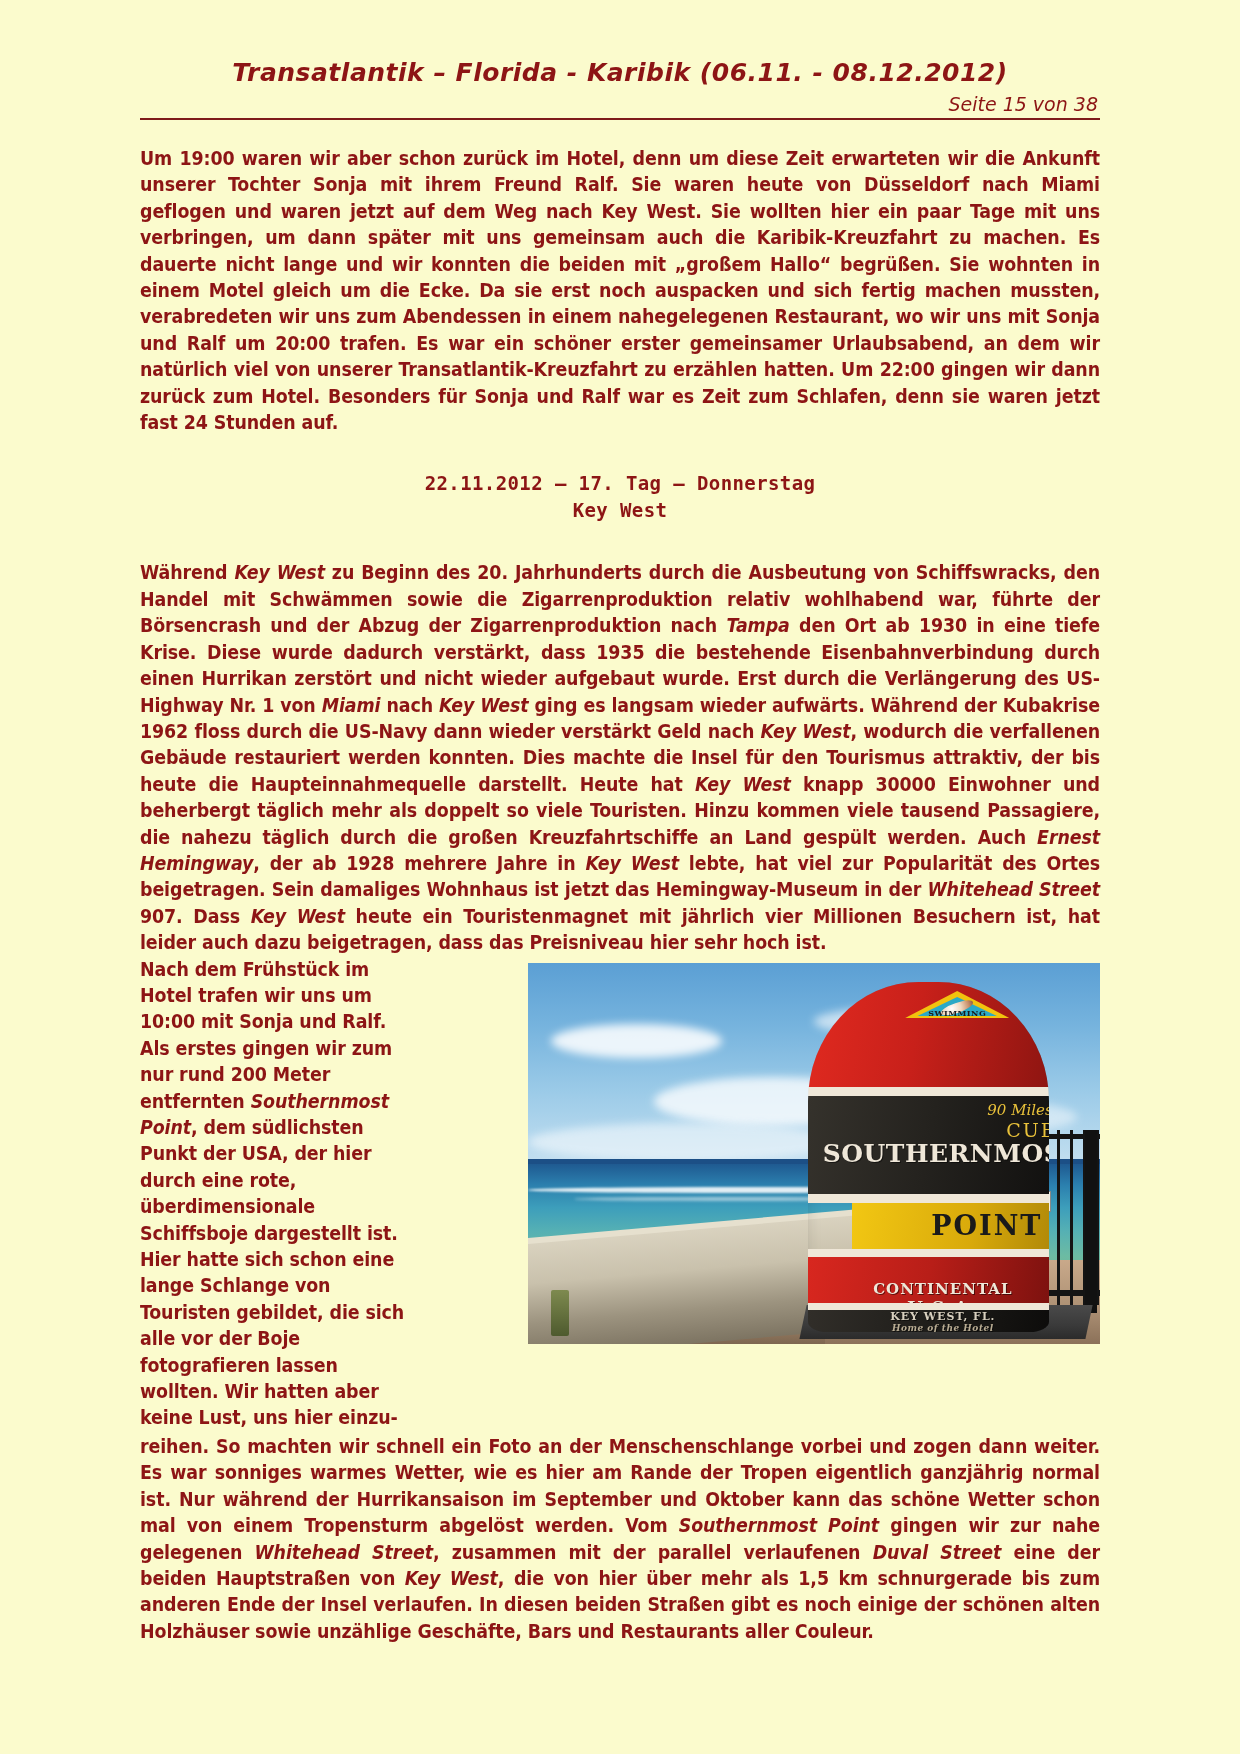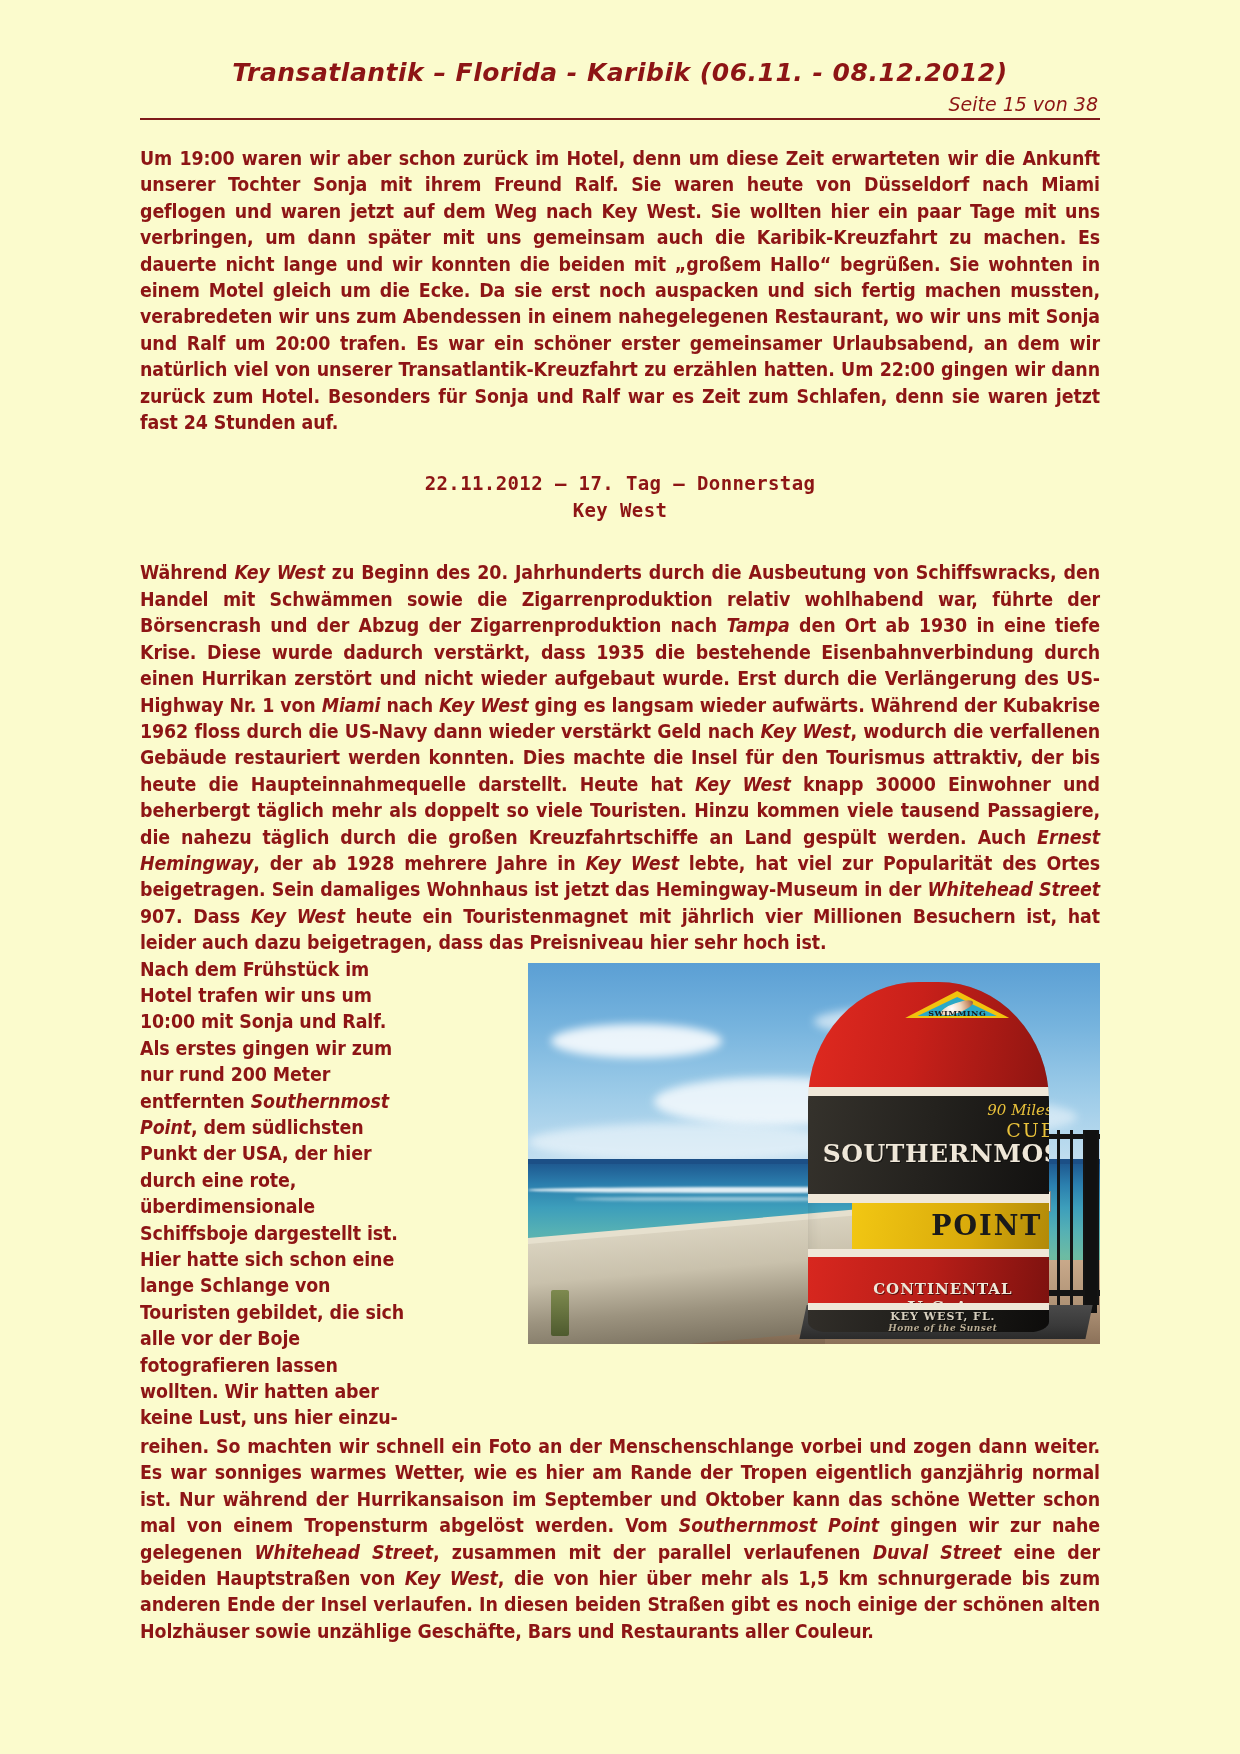--- a/index.html
+++ b/index.html
@@ -374,21 +374,21 @@
       <div class="buoy-band bb-red-bot">
         <div style="width:100%;text-align:center;">
           <div class="buoy-txt t-continental">CONTINENTAL</div>
           <div class="buoy-txt t-usa">U.S.A.</div>
         </div>
       </div>
       <div class="buoy-band bb-w4"></div>
       <div class="buoy-band bb-black2">
         <div style="width:100%;text-align:center;">
           <div class="buoy-txt t-keywest">KEY WEST, FL.</div>
-          <div class="buoy-txt t-home">Home of the Sunset</div>
+          <div class="buoy-txt t-home">Home of the Hotel</div>
         </div>
       </div>
 
       <div class="t-cuba-wrap">
         <span class="t-miles">90 Miles to</span>
         <span class="t-cuba">CUBA</span>
       </div>
       <div style="position:absolute;top:45%;left:0;width:100%;">
         <div class="buoy-txt t-southernmost">SOUTHERNMOST</div>
       </div>

